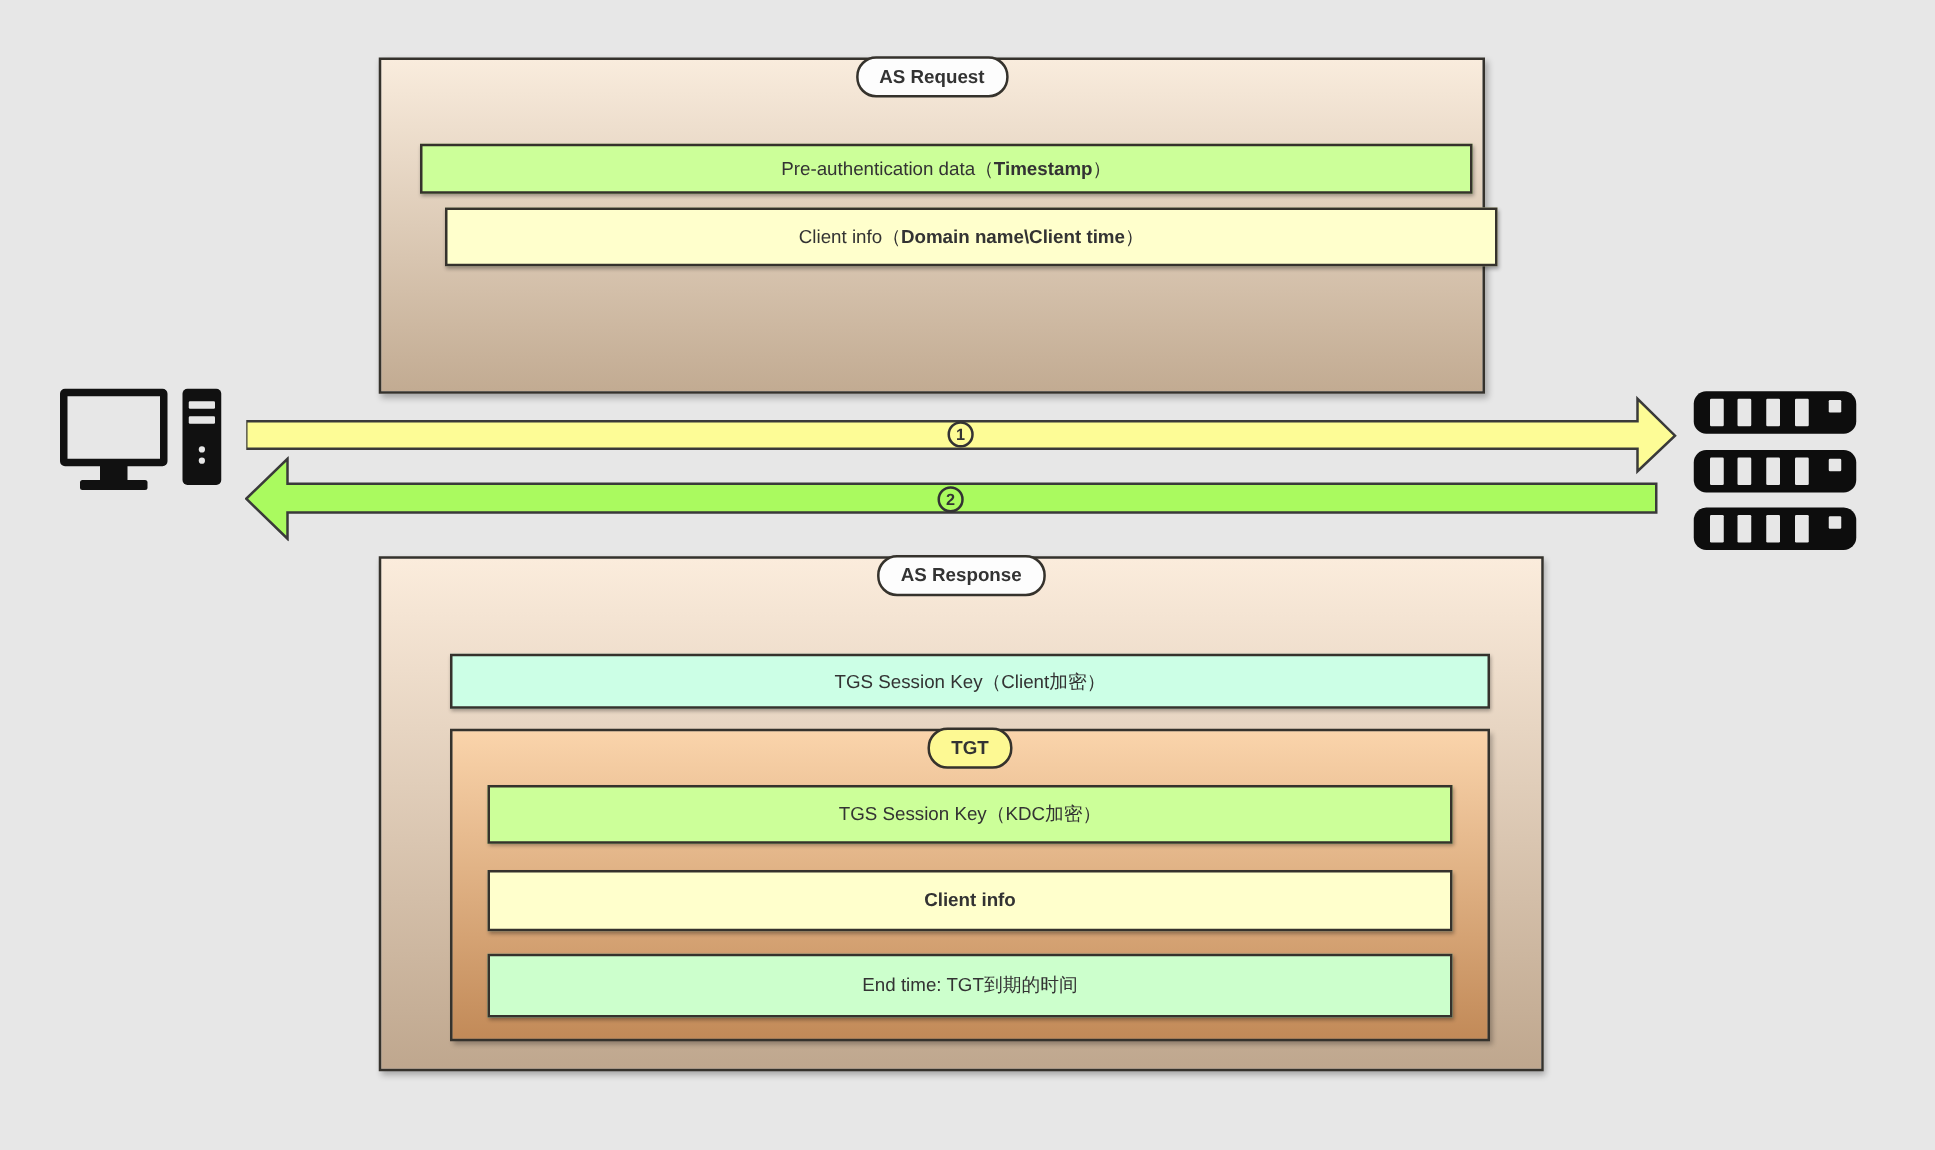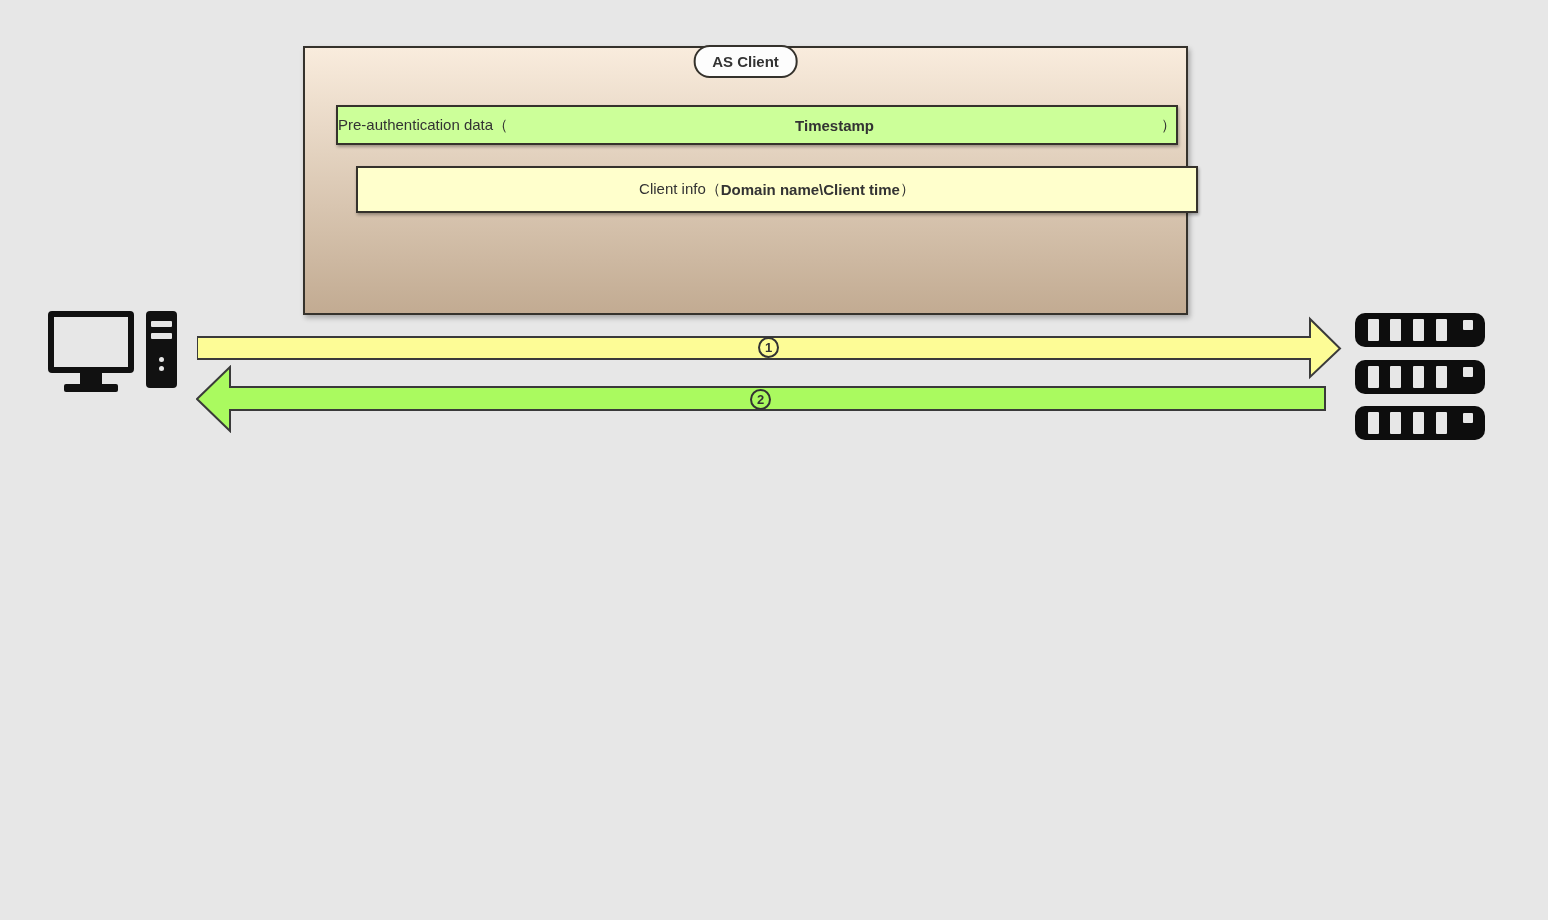--- a/index.html
+++ b/index.html
@@ -29,21 +29,21 @@
     font-weight:bold; font-size:15px; white-space:nowrap; z-index:2;
   }
   
   .row {
     position:absolute; border:2px solid #35322c;
     box-shadow:1px 2px 3px rgba(0,0,0,.32);
     display:flex; align-items:center; justify-content:center;
     font-size:15px; white-space:pre;
   }
   .req-row { left:31px; width:842px; }
-  .req-row-1 { top:57px;  height:40px;justify-content:space-between; }
+  .req-row-1 { top:67px;  height:40px; }
   .req-row-2 { top:118px; height:47px; }
   .req-row-3 { top:180px; height:49px; }
   .resp-session-row { left:55px; top:76px; width:832px; height:44px; }
   .tgt-row { left:28px; width:772px; }
   .tgt-row-1 { top:43px;  height:47px; }
   .tgt-row-2 { top:111px; height:49px; }
   .tgt-row-3 { top:178px; height:51px; }
   .em-bold { font-weight:bold; }
   .em-bold-italic { font-weight:bold; font-style:italic; }
   .bold { font-weight:bold; }
@@ -73,21 +73,21 @@
   }
   .badge1 { left:758px; top:337px; }
   .badge2 { left:750px; top:389px; }
 </style>
 </head>
 <body>
 
 <div class="canvas">
 
   <div class="gbox request-box">
-    <div class="stadium">AS Client</div>
+    <div class="stadium">AS Request</div>
 
     <div class="row req-row req-row-1" style="background-color: rgb(204, 255, 153);">
       <span>Pre-authentication data（</span><span class="em-bold">Timestamp</span><span>）</span>
     </div>
 
     <div class="row req-row req-row-2" style="background-color: rgb(255, 255, 204); margin-left: 20px;">
       <span>Client info（</span><span class="em-bold">Domain name\Client time</span><span>）</span>
     </div>
 
   </div>
@@ -131,14 +131,37 @@
     </div>
     <div class="server srv3">
       <div class="slot sl1"></div>
       <div class="slot sl2"></div>
       <div class="slot sl3"></div>
       <div class="slot sl4"></div>
       <div class="srv-sq"></div>
     </div>
   </div>
 
+  <div class="gbox response-box">
+    <div class="stadium">AS Response</div>
+
+    <div class="row resp-session-row" style="background-color: rgb(204, 255, 230);">
+      <span>TGS Session Key（Client加密）</span>
+    </div>
+
+    <div class="tgt-box">
+      <div class="stadium" style="background-color: rgb(253, 249, 147);">TGT</div>
+
+      <div class="row tgt-row tgt-row-1" style="background-color: rgb(204, 255, 153);">
+        <span>TGS Session Key（KDC加密）</span>
+      </div>
+
+      <div class="row tgt-row tgt-row-2 bold" style="background-color: rgb(255, 255, 204);">
+        <span>Client info</span>
+      </div>
+
+      <div class="row tgt-row tgt-row-3" style="background-color: rgb(204, 255, 204);">
+        <span>End time: TGT到期的时间</span>
+      </div>
+    </div>
+  </div>
 
 </div>
 
 </body></html>

